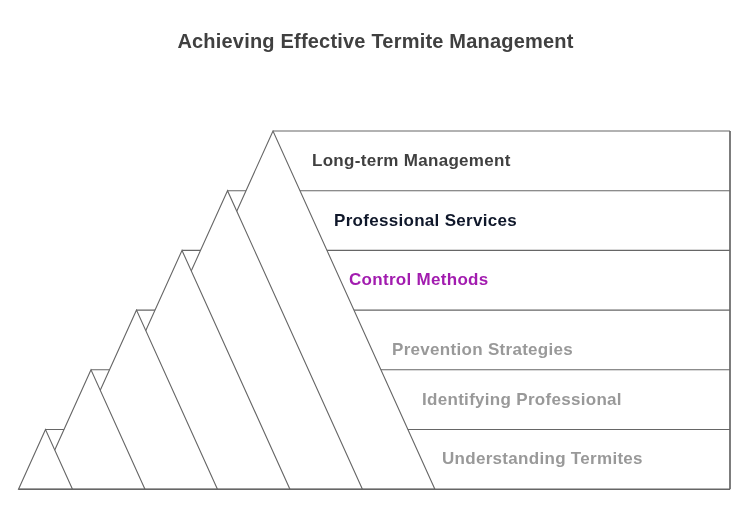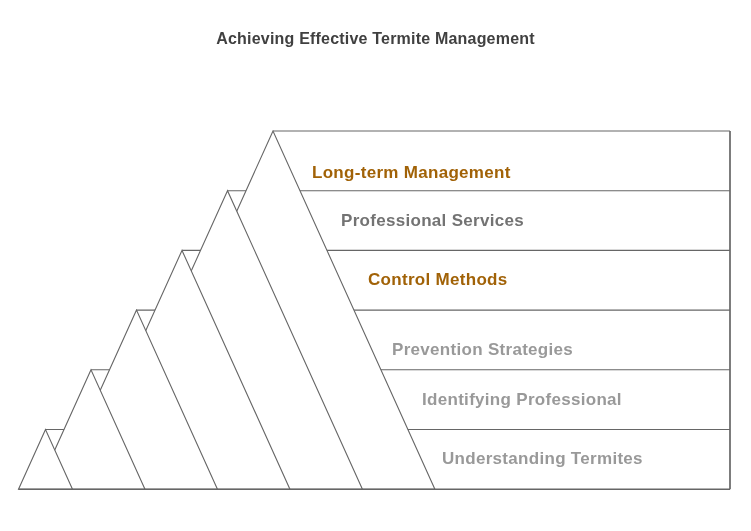--- a/index.html
+++ b/index.html
@@ -14,21 +14,21 @@
     overflow: hidden;
     background: #ffffff;
     font-family: "Liberation Sans", sans-serif;
   }
   .diagram-title {
     position: absolute;
     top: 30px;
     left: 0;
     width: 100%;
     text-align: center;
-    font-size: 16px;
+    font-size: 20px;
     font-weight: bold;
     letter-spacing: 0.2px;
   }
   #pyramid-svg {
     position: absolute;
     top: 0;
     left: 0;
   }
   .level-label {
     position: absolute;
@@ -56,20 +56,20 @@
       <polygon points="227.5,190.7 92.57799999999997,489.20000000000005 362.422,489.20000000000005" fill="#ffffff" stroke="#666666" stroke-width="1.1"></polygon>
       <polygon points="182,250.4 74.06239999999998,489.20000000000005 289.93760000000003,489.20000000000005" fill="#ffffff" stroke="#666666" stroke-width="1.1"></polygon>
       <polygon points="136.5,310.1 55.54679999999999,489.20000000000005 217.4532,489.20000000000005" fill="#ffffff" stroke="#666666" stroke-width="1.1"></polygon>
       <polygon points="91,369.8 37.031199999999984,489.20000000000005 144.96880000000002,489.20000000000005" fill="#ffffff" stroke="#666666" stroke-width="1.1"></polygon>
       <polygon points="45.5,429.5 18.515599999999978,489.20000000000005 72.48440000000002,489.20000000000005" fill="#ffffff" stroke="#666666" stroke-width="1.1"></polygon>
       <line x1="18.5156" y1="489.20000000000005" x2="730" y2="489.20000000000005" stroke="#666666" stroke-width="1.5"></line>
       <line x1="730" y1="131" x2="730" y2="489.20000000000005" stroke="#666666" stroke-width="1.7"></line>
     </svg>
 
   <div id="labels-layer">
-      <div class="level-label" style="left: 312px; top: 173px; color: #a16207;">Long-term Management</div>
-      <div class="level-label" style="left: 341px; top: 220.55px; color: #737373;">Professional Services</div>
-      <div class="level-label" style="left: 368px; top: 280.25px; color: #a16207;">Control Methods</div>
+      <div class="level-label" style="left: 312px; top: 161px; color: #404040;">Long-term Management</div>
+      <div class="level-label" style="left: 334px; top: 220.55px; color: #0f172a;">Professional Services</div>
+      <div class="level-label" style="left: 349px; top: 280.25px; color: #a21caf;">Control Methods</div>
       <div class="level-label" style="left: 392px; top: 339.95px; color: rgb(153, 153, 153); margin-top: 10px;">Prevention Strategies</div>
       <div class="level-label" style="left: 422px; top: 399.65px; color: rgb(153, 153, 153);">Identifying Professional</div>
       <div class="level-label" style="left: 442px; top: 459.35px; color: rgb(153, 153, 153); text-align: center;">Understanding Termites</div>
     </div>
 </div>
 
 </body></html>

